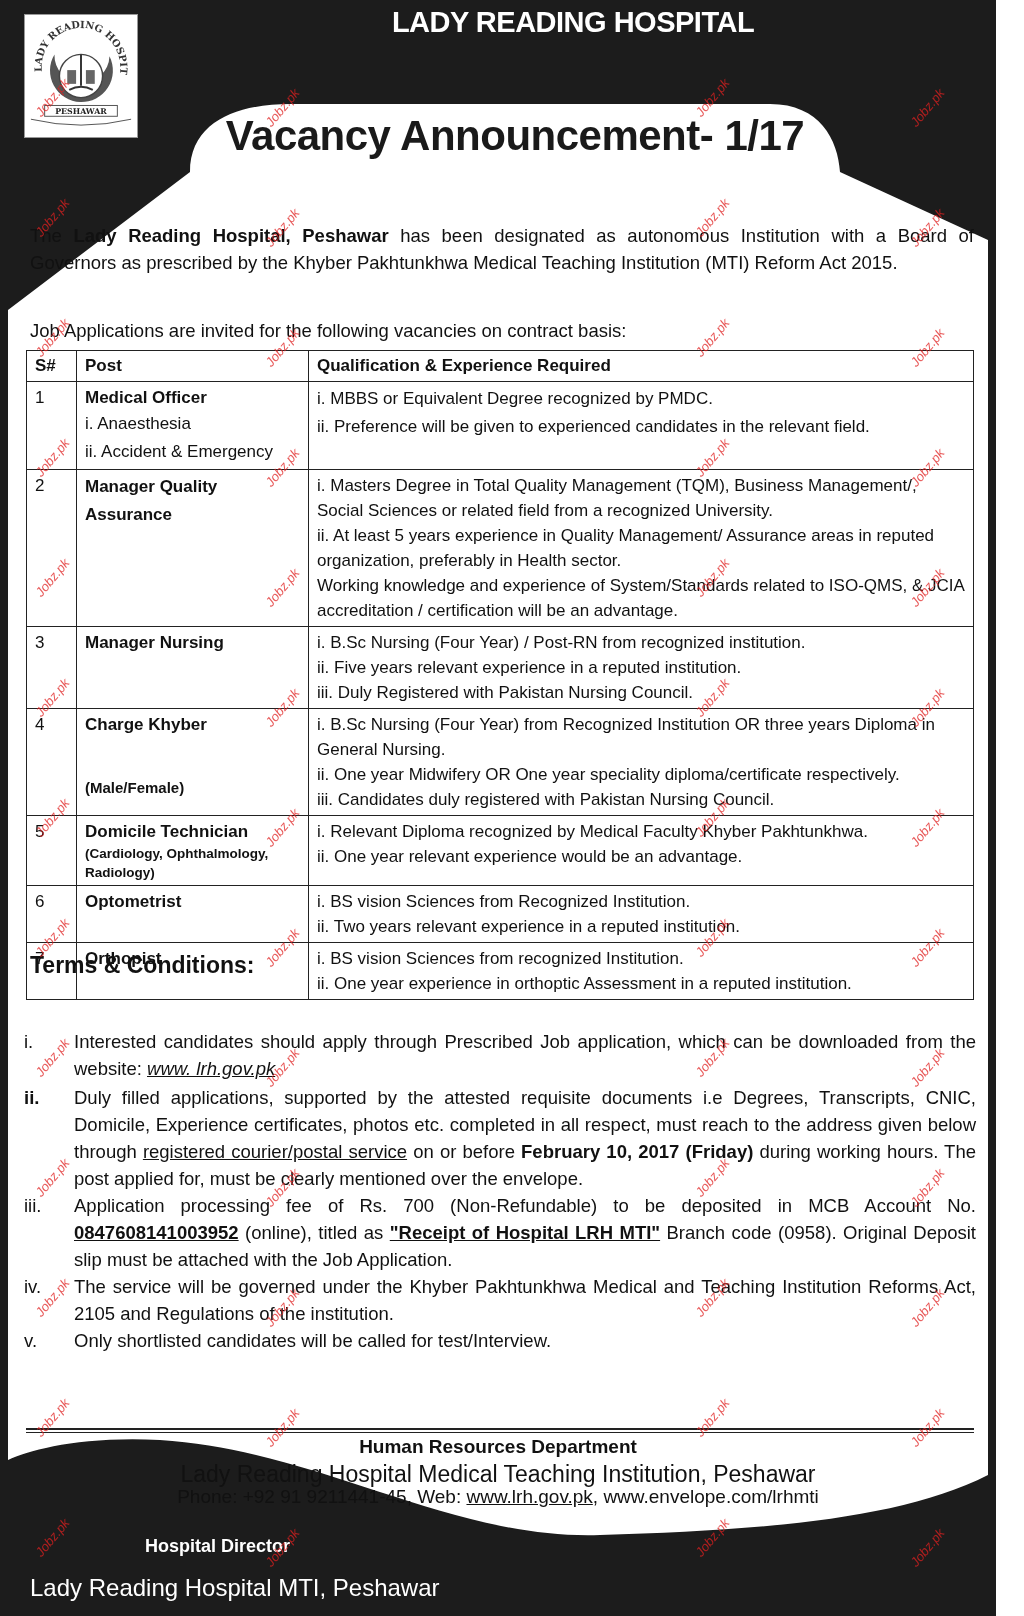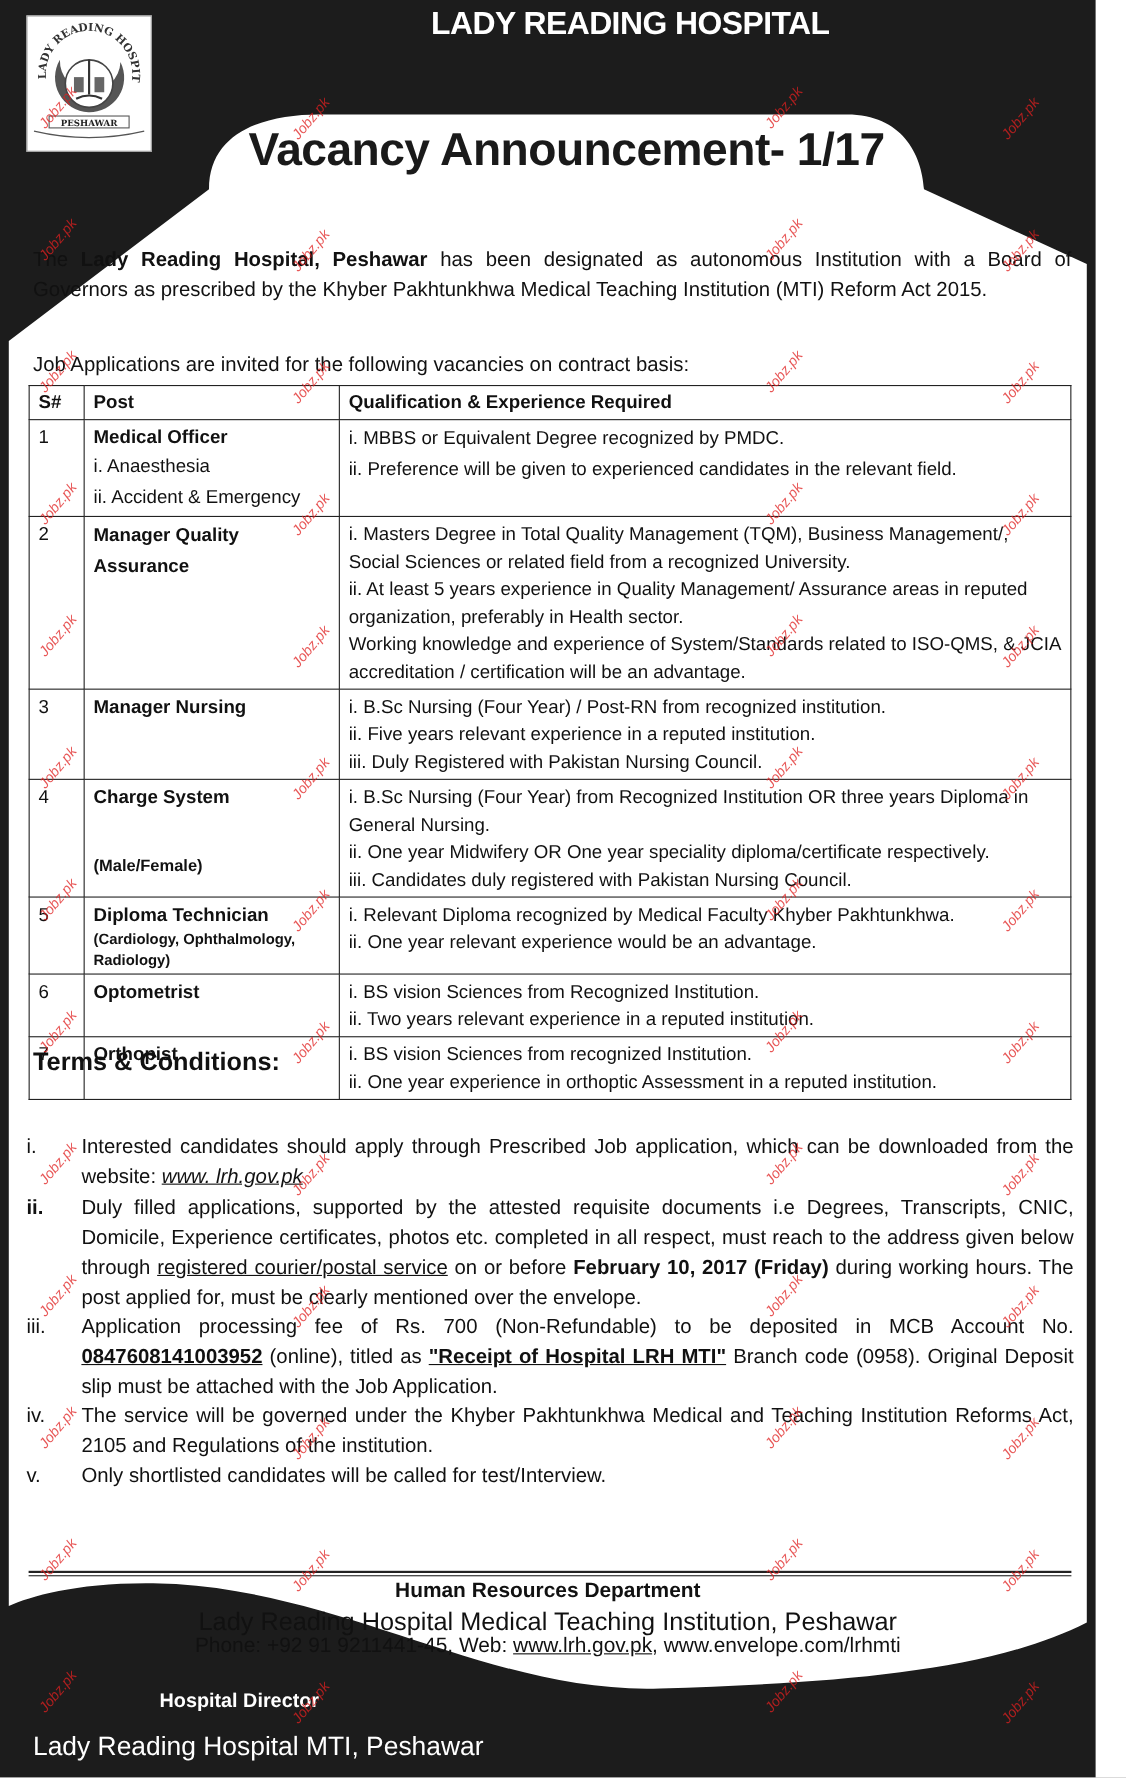--- a/index.html
+++ b/index.html
@@ -128,33 +128,33 @@
           </td>
           <td>
             <span class="qline">i. B.Sc Nursing (Four Year) / Post-RN from recognized institution.</span>
             <span class="qline">ii. Five years relevant experience in a reputed institution.</span>
             <span class="qline">iii. Duly Registered with Pakistan Nursing Council.</span>
           </td>
         </tr>
         <tr>
           <td class="c1">4</td>
           <td class="c2">
-            <span class="post-title">Charge System</span>
+            <span class="post-title">Charge Khyber</span>
             <span class="post-sub bold">(Male/Female)</span>
           </td>
           <td>
             <span class="qline">i. B.Sc Nursing (Four Year) from Recognized Institution OR three years Diploma in General Nursing.</span>
             <span class="qline">ii. One year Midwifery OR One year speciality diploma/certificate respectively.</span>
             <span class="qline">iii. Candidates duly registered with Pakistan Nursing Council.</span>
           </td>
         </tr>
         <tr>
           <td class="c1">5</td>
           <td class="c2">
-            <span class="post-title">Diploma Technician</span>
+            <span class="post-title">Domicile Technician</span>
             <span class="post-sub small">(Cardiology, Ophthalmology, Radiology)</span>
           </td>
           <td>
             <span class="qline">i. Relevant Diploma recognized by Medical Faculty Khyber Pakhtunkhwa.</span>
             <span class="qline">ii. One year relevant experience would be an advantage.</span>
           </td>
         </tr>
         <tr>
           <td class="c1">6</td>
           <td class="c2">

